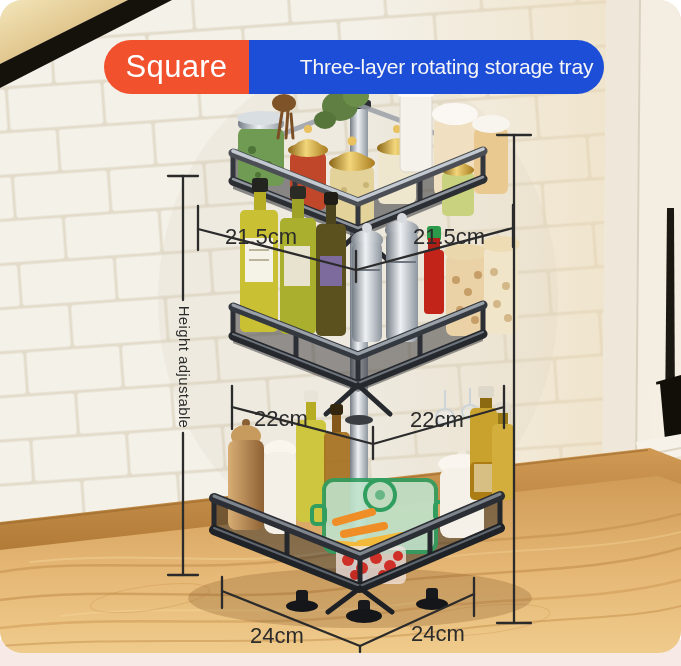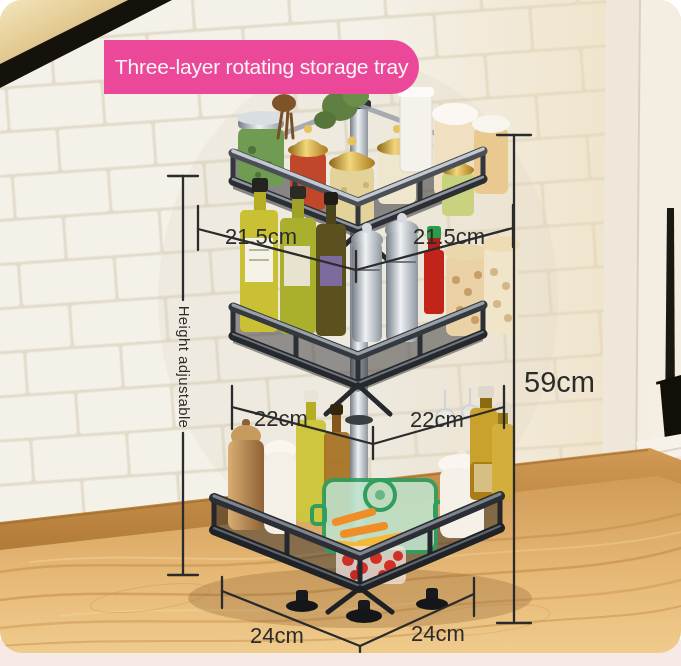--- a/index.html
+++ b/index.html
@@ -14,23 +14,23 @@
   }
   .photo svg{display:block;}
   
   .banner{position:absolute;left:104px;top:40px;height:54px;display:flex;}
   .banner-tag{
     width:145px;background:#f1512d;color:#ffffff;border-radius:27px 0 0 27px;
     display:flex;align-items:center;justify-content:center;
     font-size:31px;letter-spacing:.3px;
   }
   .banner-title{
-    width:315px;background:#ec4899;color:#f6f6f6;border-radius:0 27px 27px 0;
+    width:315px;background:#1d4ed8;color:#f6f6f6;border-radius:0 27px 27px 0;
     display:flex;align-items:center;justify-content:center;
-    font-size:21px;letter-spacing:-.2px;white-space:nowrap;
+    font-size:21px;letter-spacing:-.2px;white-space:nowrap;padding-left:40px;
   }
   
   .dim{
     position:absolute;color:#2b2b2b;font-size:22px;white-space:nowrap;
     transform:translate(-50%,-50%);line-height:1;
   }
   #lbl-t1l{left:261px;top:237px;}
   #lbl-t1r{left:449px;top:237px;}
   #lbl-t2l{left:281px;top:419px;}
   #lbl-t2r{left:437px;top:420px;}
@@ -397,24 +397,24 @@
         <path d="M168,176 L198,176"></path>
         <path d="M183,176 L183,300"></path>
         <path d="M183,433 L183,575"></path>
         <path d="M168,575 L198,575"></path>
       </g>
     </g>
   </svg>
   </div>
 
   <div class="banner">
+    <div class="banner-tag">Square</div>
     <div class="banner-title">Three-layer rotating storage tray</div>
   </div>
 
   <div class="dim" id="lbl-t1l">21.5cm</div>
   <div class="dim" id="lbl-t1r">21.5cm</div>
   <div class="dim" id="lbl-t2l">22cm</div>
   <div class="dim" id="lbl-t2r">22cm</div>
   <div class="dim" id="lbl-t3l">24cm</div>
   <div class="dim" id="lbl-t3r">24cm</div>
-  <div class="dim" id="lbl-h59">59cm</div>
   <div class="dim" id="lbl-hadj">Height adjustable</div>
 </div>
 
 </body></html>

